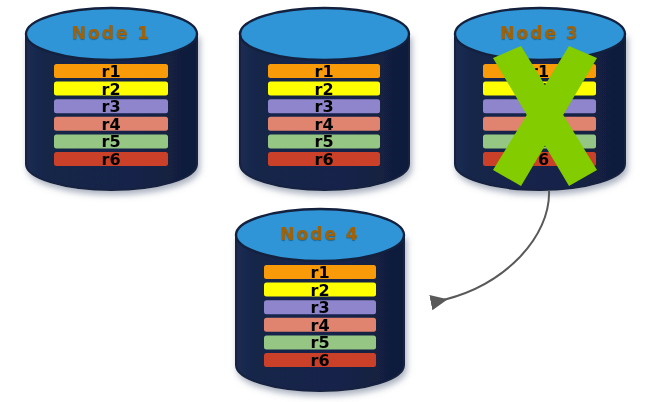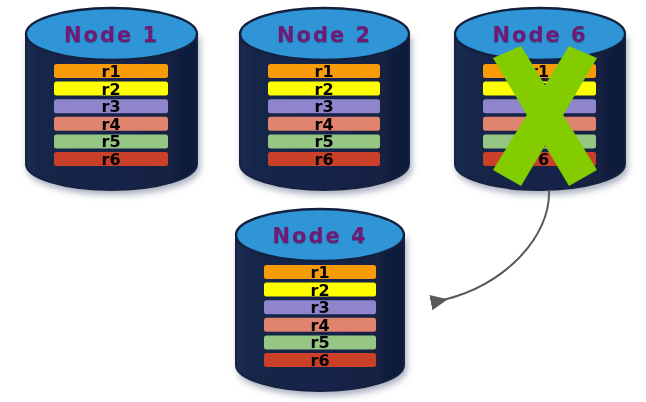--- a/index.html
+++ b/index.html
@@ -23,24 +23,24 @@
   }
   .node svg {
     display: block;
     overflow: visible;
   }
   .node-title {
     position: absolute;
     left: 0;
     right: 0;
     text-align: center;
-    color: #701a75;
+    color: #a16207;
     font-family: "DejaVu Sans", sans-serif;
     font-weight: bold;
-    font-size: 21px;
+    font-size: 17px;
     letter-spacing: 2px;
     text-shadow: 0 1px 1px rgba(0,0,0,0.30);
     pointer-events: none;
   }
   .row-label {
     position: absolute;
     text-align: center;
     color: #000000;
     font-family: "DejaVu Sans", sans-serif;
     font-weight: bold;
@@ -115,21 +115,20 @@
         </defs>
         <path d="M 0 26 L 0 156 A 84.5 26 0 0 0 169 156 L 169 26 Z" fill="url(#body-node-2)" stroke="#13213f" stroke-width="2" filter="url(#sh-node-2)"></path>
         <ellipse cx="84.5" cy="26" rx="84.5" ry="26" fill="url(#top-node-2)" stroke="#13213f" stroke-width="2.4"></ellipse>
         <rect x="28" y="56" width="112" height="14" rx="2.5" ry="2.5" fill="#f99b08"></rect>
         <rect x="28" y="73.6" width="112" height="14" rx="2.5" ry="2.5" fill="#ffff00"></rect>
         <rect x="28" y="91.2" width="112" height="14" rx="2.5" ry="2.5" fill="#8e85cd"></rect>
         <rect x="28" y="108.80000000000001" width="112" height="14" rx="2.5" ry="2.5" fill="#e0836f"></rect>
         <rect x="28" y="126.4" width="112" height="14" rx="2.5" ry="2.5" fill="#95c683"></rect>
         <rect x="28" y="144" width="112" height="14" rx="2.5" ry="2.5" fill="#cb4028"></rect>
       </svg>
-      <div class="node-title" style="top: 15px; width: 169px;">Node  2</div>
       <div class="row-label" style="left: 28px; top: 57px; width: 112px;">r1</div>
       <div class="row-label" style="left: 28px; top: 74.6px; width: 112px;">r2</div>
       <div class="row-label" style="left: 28px; top: 92.2px; width: 112px;">r3</div>
       <div class="row-label" style="left: 28px; top: 109.8px; width: 112px;">r4</div>
       <div class="row-label" style="left: 28px; top: 127.4px; width: 112px;">r5</div>
       <div class="row-label" style="left: 28px; top: 145px; width: 112px;">r6</div>
     </div>
     <div class="node" style="left: 455px; top: 8px; width: 170px; height: 182px;">
       <svg width="184" height="198" viewBox="0 0 184 198">
         <defs>
@@ -149,21 +148,21 @@
         </defs>
         <path d="M 0 26 L 0 156 A 85 26 0 0 0 170 156 L 170 26 Z" fill="url(#body-node-3)" stroke="#13213f" stroke-width="2" filter="url(#sh-node-3)"></path>
         <ellipse cx="85" cy="26" rx="85" ry="26" fill="url(#top-node-3)" stroke="#13213f" stroke-width="2.4"></ellipse>
         <rect x="28" y="56" width="113" height="14" rx="2.5" ry="2.5" fill="#f99b08"></rect>
         <rect x="28" y="73.6" width="113" height="14" rx="2.5" ry="2.5" fill="#ffff00"></rect>
         <rect x="28" y="91.2" width="113" height="14" rx="2.5" ry="2.5" fill="#8e85cd"></rect>
         <rect x="28" y="108.80000000000001" width="113" height="14" rx="2.5" ry="2.5" fill="#e0836f"></rect>
         <rect x="28" y="126.4" width="113" height="14" rx="2.5" ry="2.5" fill="#95c683"></rect>
         <rect x="28" y="144" width="113" height="14" rx="2.5" ry="2.5" fill="#cb4028"></rect>
       </svg>
-      <div class="node-title" style="top: 15px; width: 170px;">Node  6</div>
+      <div class="node-title" style="top: 15px; width: 170px;">Node  3</div>
       <div class="row-label" style="left: 28px; top: 57px; width: 113px;">r1</div>
       <div class="row-label" style="left: 28px; top: 74.6px; width: 113px;">r2</div>
       <div class="row-label" style="left: 28px; top: 92.2px; width: 113px;">r3</div>
       <div class="row-label" style="left: 28px; top: 109.8px; width: 113px;">r4</div>
       <div class="row-label" style="left: 28px; top: 127.4px; width: 113px;">r5</div>
       <div class="row-label" style="left: 28px; top: 145px; width: 113px;">r6</div>
     </div>
     <div class="overlay-x" style="left: 485px; top: 44px;"><svg width="120" height="145" viewBox="0 0 120 145">
         <g fill="#82cc00">
           <polygon points="8,14 36,2 112,126 84,142"></polygon>

